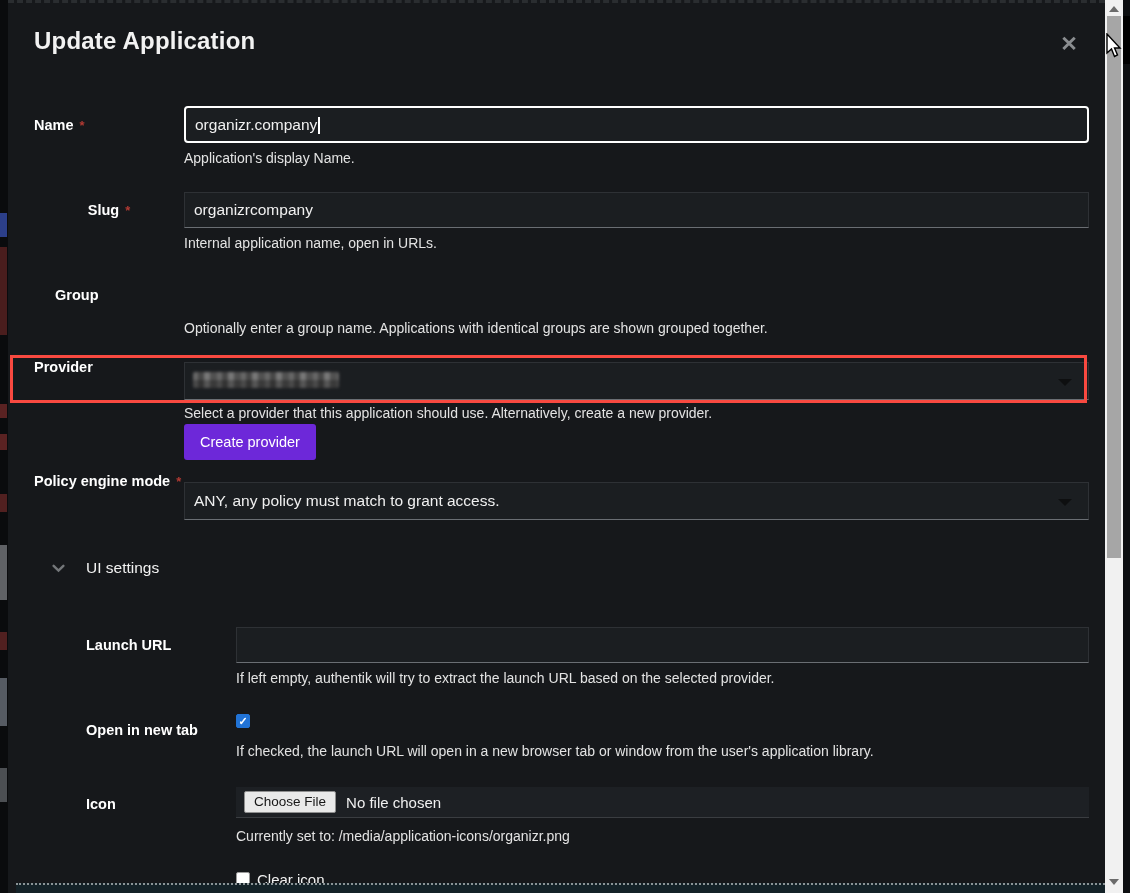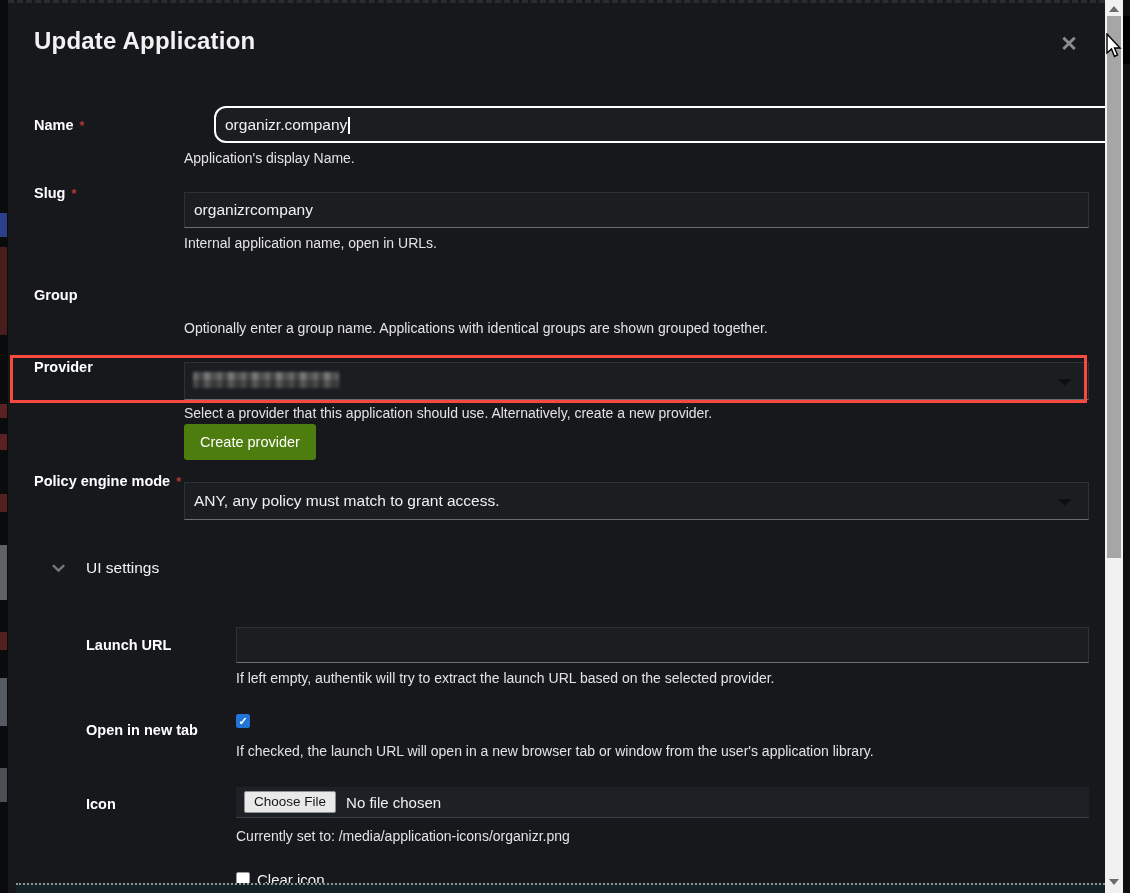--- a/index.html
+++ b/index.html
@@ -20,21 +20,21 @@
                line-height:26px; cursor:pointer; }
 
   .field-label { position:absolute; left:26px; width:150px; font-size:14.5px; font-weight:700;
                  color:#ffffff; }
   .field-label.nested { left:78px; }
   .req { color:#b13a33; margin-left:6px; font-size:13px; font-weight:700; }
 
   .text-input { position:absolute; left:176px; width:905px; height:36px; background:#1b1e21;
                 border:1px solid #2e3135; border-bottom:1px solid #6a6e73;
                 color:#f0f0f0; font-size:15.5px; line-height:34px; padding:0 9px; }
-  .text-input.focused { border:2px solid #ffffff; border-radius:12px; height:37px;margin-left:30px; }
+  .text-input.focused { border:2px solid #ffffff; border-radius:4px; height:37px; }
   .text-input.nested { left:228px; width:853px; }
   .caret-bar { display:inline-block; width:1.5px; height:17px; background:#ffffff;
                vertical-align:middle; margin-left:1px; }
 
   .select-box { position:absolute; left:176px; width:905px; height:38px; background:#1b1e21;
                 border:1px solid #2e3135; border-bottom:1px solid #6a6e73;
                 color:#f0f0f0; font-size:15.5px; line-height:36px; padding:0 9px; }
   .select-caret { position:absolute; right:16px; top:16px; width:0; height:0;
                   border-left:7px solid transparent; border-right:7px solid transparent;
                   border-top:7px solid #0e0f10; }
@@ -44,21 +44,21 @@
 
   .annotation-box { position:absolute; left:10px; top:355px; width:1077px; height:48px;
                     border:3px solid #f84940; z-index:5; pointer-events:none; }
 
   .redacted { position:absolute; left:8px; top:9px; width:146px; height:16px; border-radius:2px;
               background:repeating-linear-gradient(90deg,#6f6f6f 0 5px,#4c4c4c 5px 11px,#808080 11px 17px,#565656 17px 24px),
                          linear-gradient(#777 0 50%,#555 50% 100%);
               background-blend-mode:overlay; filter:blur(1.6px); }
 
   .btn-primary { position:absolute; left:176px; top:421px; height:36px; padding:0 16px;
-                 background:#4d7c0f; color:#ffffff; font-size:14.5px; line-height:36px;
+                 background:#6d28d9; color:#ffffff; font-size:14.5px; line-height:36px;
                  border-radius:3px; cursor:pointer; }
 
   .section-head { position:absolute; left:44px; top:556px; display:flex; align-items:center;
                   color:#f2f2f2; font-size:15.5px; cursor:pointer; }
   .chev { width:12px; height:12px; margin-right:22px; }
   .chev svg { display:block; }
 
   .checkbox { position:absolute; width:14px; height:14px; background:#ffffff;
               border:1px solid #9a9a9a; border-radius:2px; }
   .checkbox .check { display:none; color:#fff; font-size:11px; font-weight:700;
@@ -105,25 +105,25 @@
 
   <div class="modal">
 
     <div class="modal-title">Update Application</div>
     <div class="close-btn">✕</div>
 
     <div class="field-label" style="top:114px;"><span>Name</span><span class="req">*</span></div>
     <div class="text-input focused" style="top:103px;"><span>organizr.company</span><span class="caret-bar"></span></div>
     <div class="help" style="top:147px;">Application's display Name.</div>
 
-    <div class="field-label" style="top:182px;"><span>Slug</span><span class="req">*</span></div>
+    <div class="field-label" style="top:199px;text-align:center;"><span>Slug</span><span class="req">*</span></div>
     <div class="text-input" style="top:189px;"><span>organizrcompany</span></div>
     <div class="help" style="top:232px;">Internal application name, open in URLs.</div>
 
-    <div class="field-label" style="top:284px;">Group</div>
+    <div class="field-label" style="top:284px;margin-left:21px;">Group</div>
     <div class="help" style="top:317px;">Optionally enter a group name. Applications with identical groups are shown grouped together.</div>
 
     <div class="field-label" style="top:356px;">Provider</div>
     <div class="select-box" style="top:359px;">
       <span class="redacted"></span>
       <span class="select-caret"></span>
     </div>
     <div class="help" style="top:402px;">Select a provider that this application should use. Alternatively, create a new provider.</div>
     <div class="btn-primary">Create provider</div>
 

